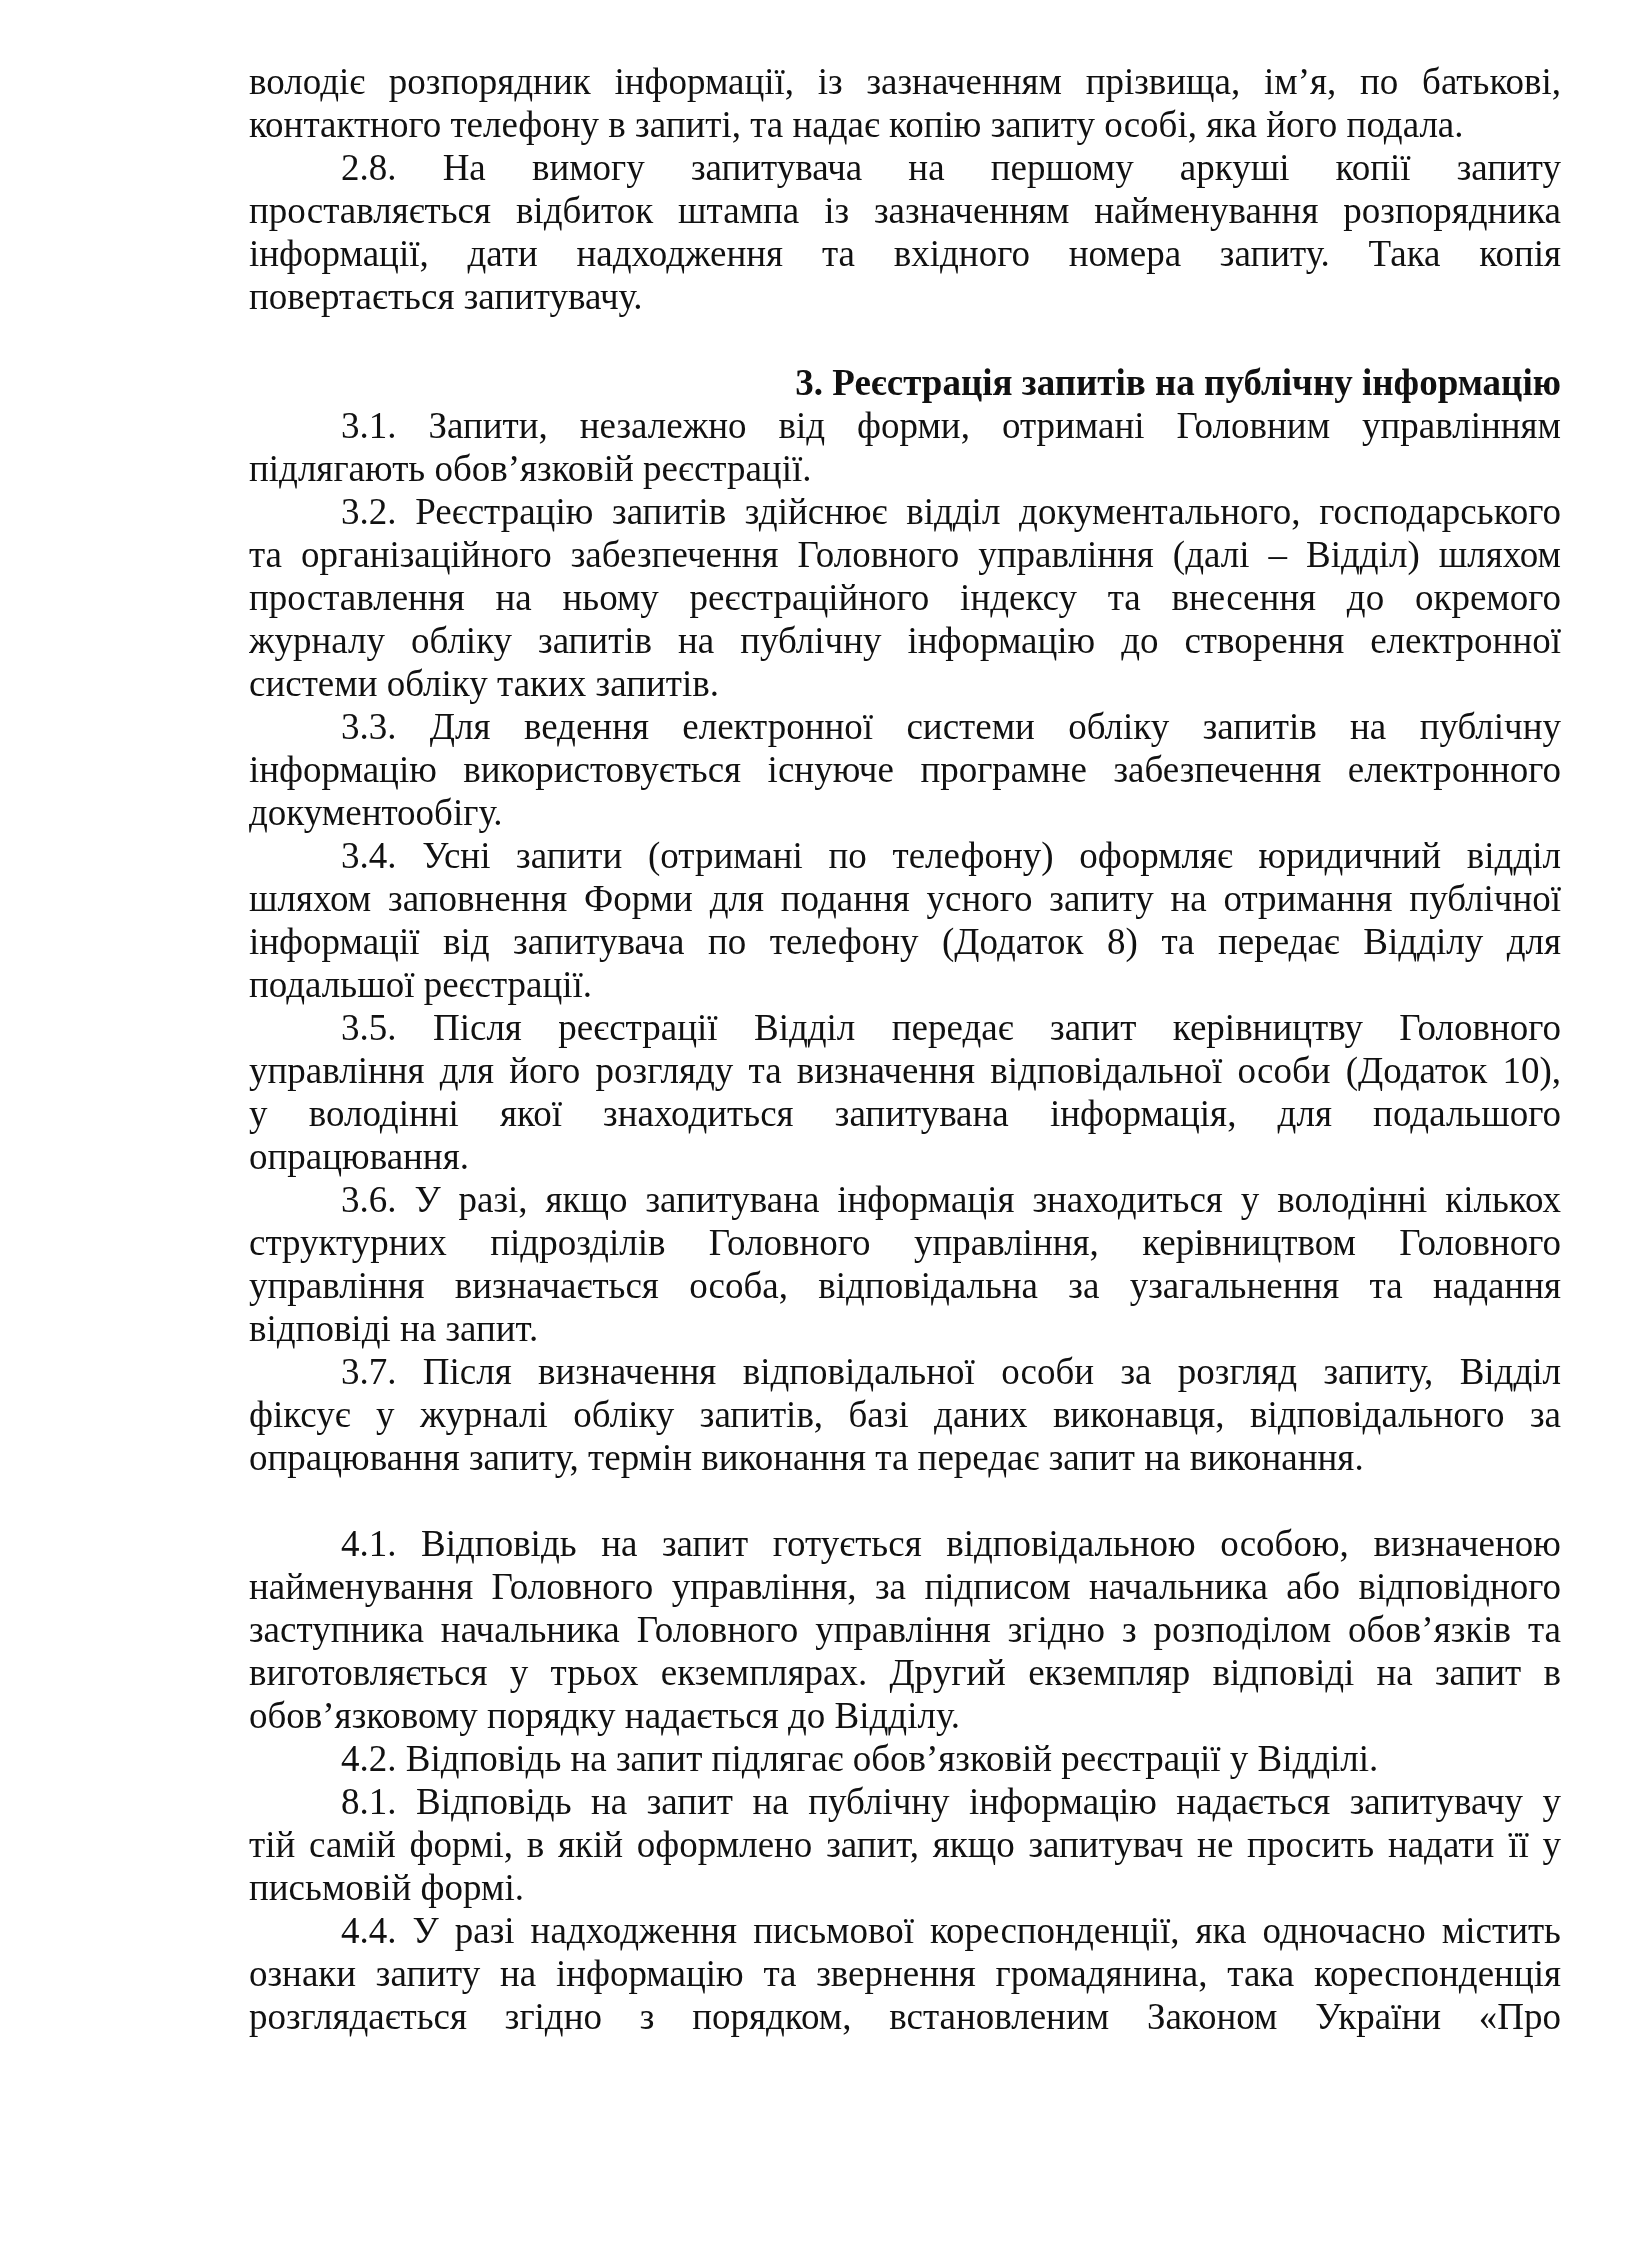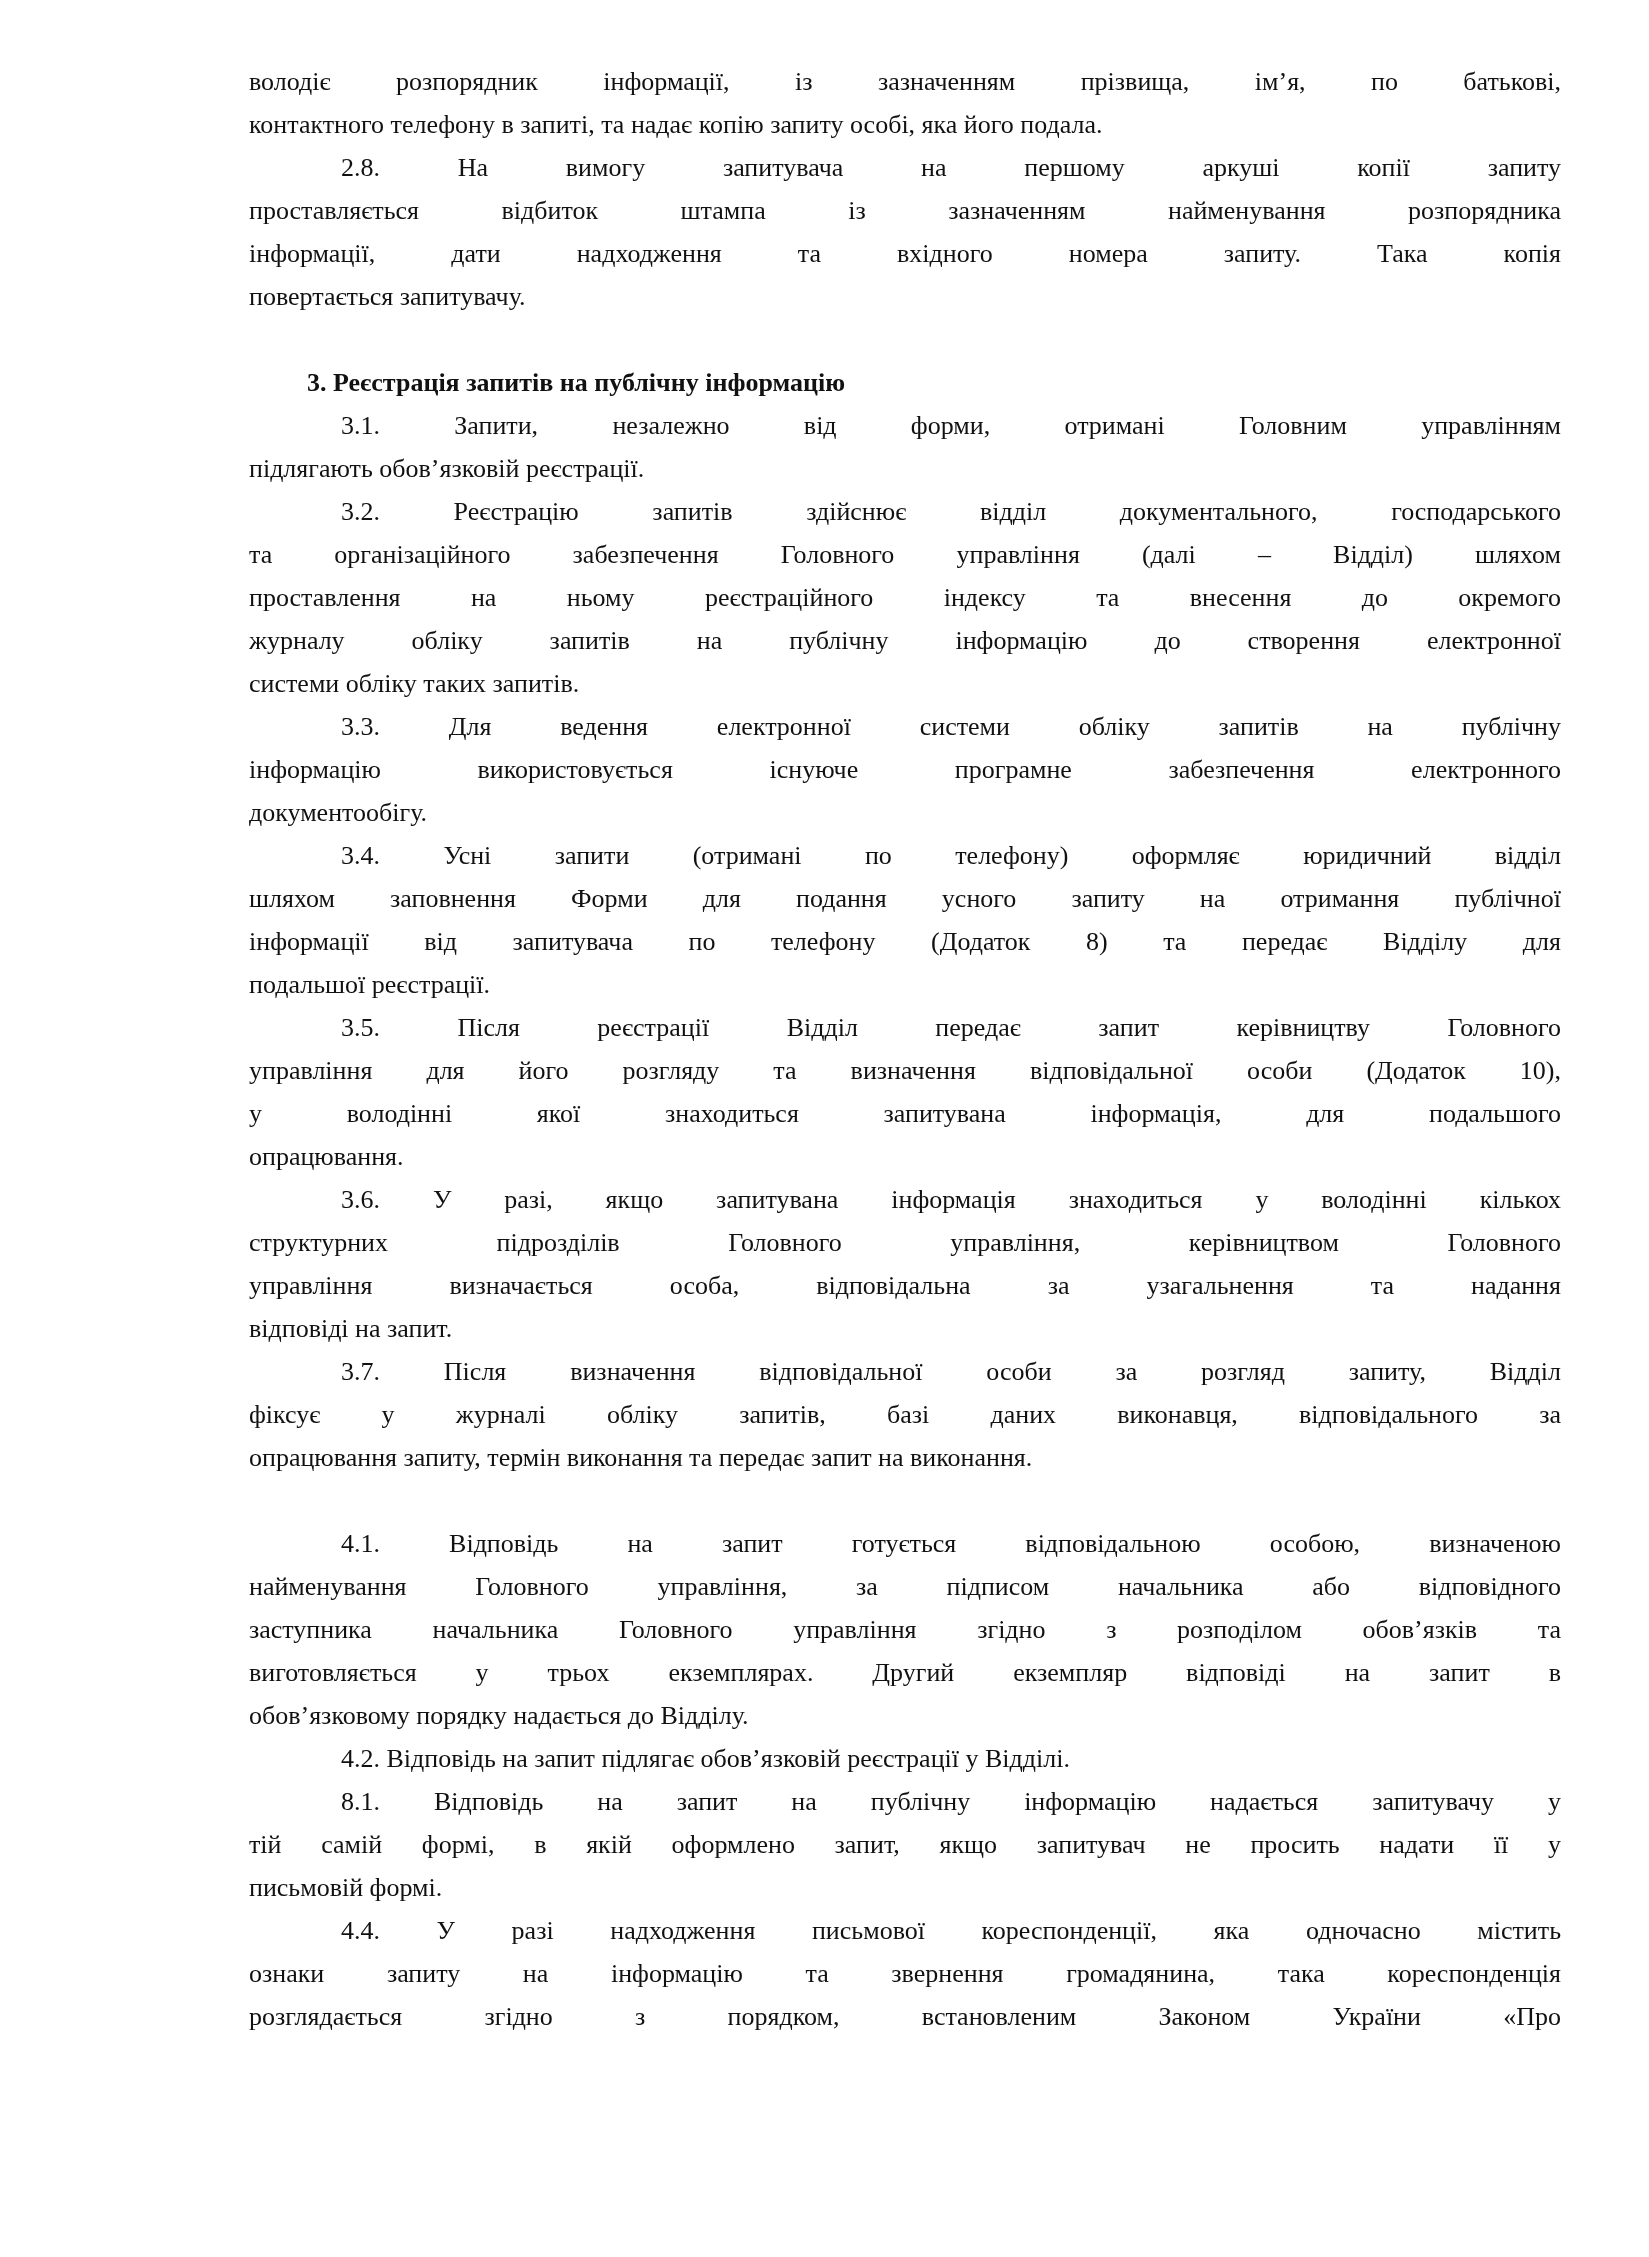--- a/index.html
+++ b/index.html
@@ -4,28 +4,28 @@
 <style>
   html, body { margin: 0; padding: 0; background: #ffffff; }
   body { width: 1650px; height: 2257px; position: relative; overflow: hidden; }
   .page {
     position: absolute; left: 0; top: 0; width: 1650px; height: 2257px;
     background: #ffffff; color: #111111;
     font-family: "Liberation Serif", "DejaVu Serif", serif;
   }
   .text-block {
     position: absolute; left: 249px; top: 60px; width: 1312px;
-    font-size: 26px; line-height: 43px;
+    font-size: 37px; line-height: 43px;
   }
   .line { display: block; white-space: nowrap; height: 43px; }
   .line.just { text-align: justify; text-align-last: justify; white-space: normal; overflow: hidden; }
   .line.indent { padding-left: 92px; }
   .line.last { text-align: center; text-align-last: left; }
   .blank { height: 43px; display: block; }
-  .heading { font-weight: bold; text-align: left; padding-left: 58px; }
+  .heading { font-weight: bold; text-align: right; padding-left: 58px; }
   .para { display: block; }
 </style>
 </head>
 <body>
 
 <div class="page">
   <div class="text-block" id="text-block">
       <div class="para">
         <span class="line just">володіє розпорядник інформації, із зазначенням прізвища, ім’я, по батькові,</span>
         <span class="line last">контактного телефону в запиті, та надає копію запиту особі, яка його подала.</span>

